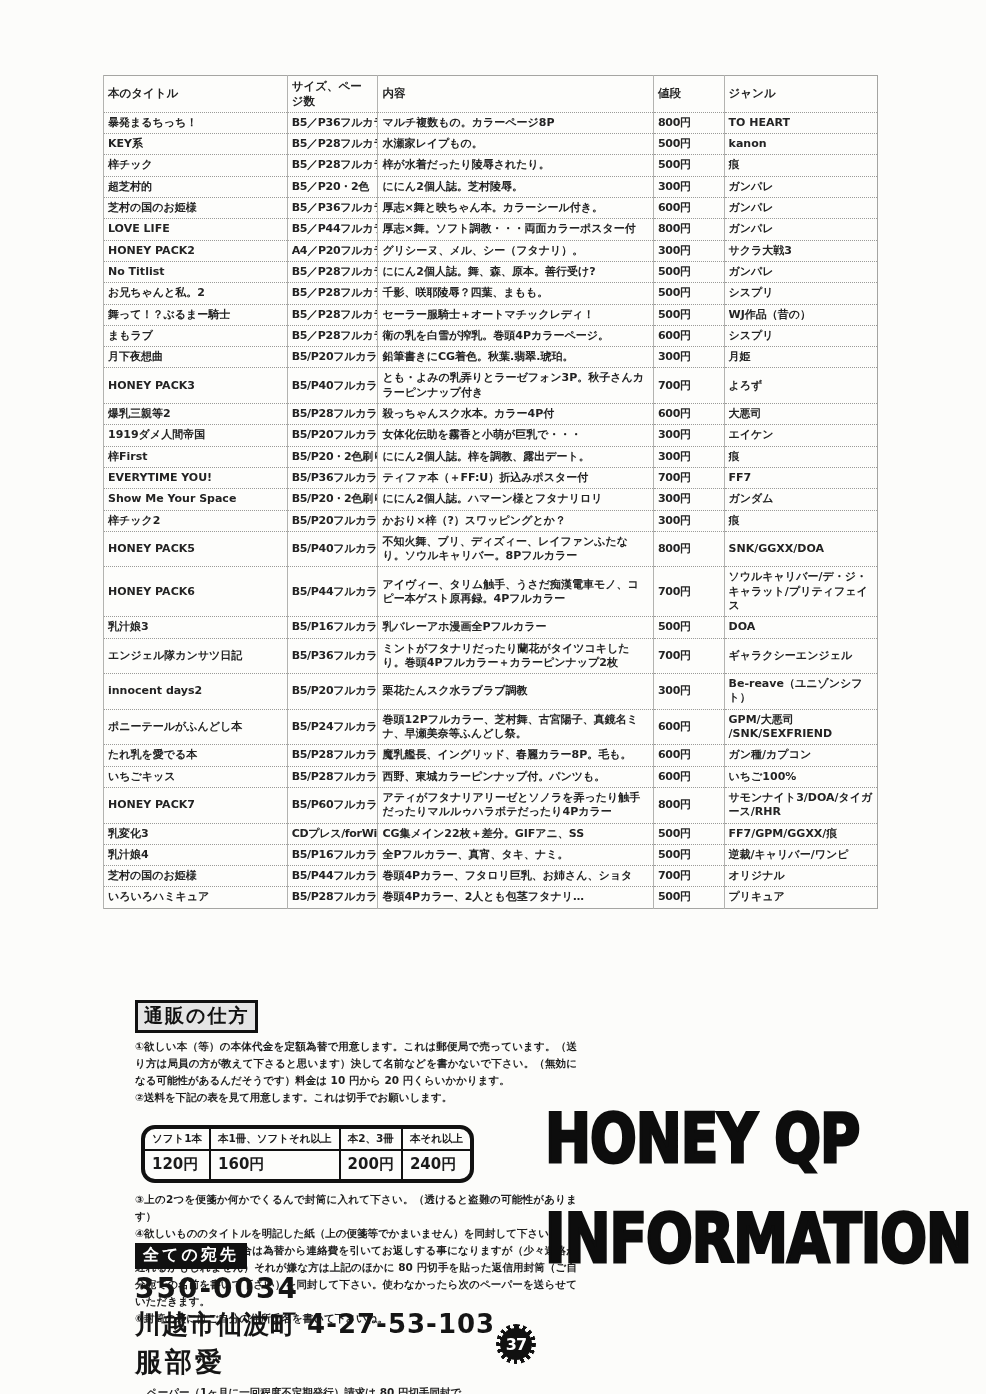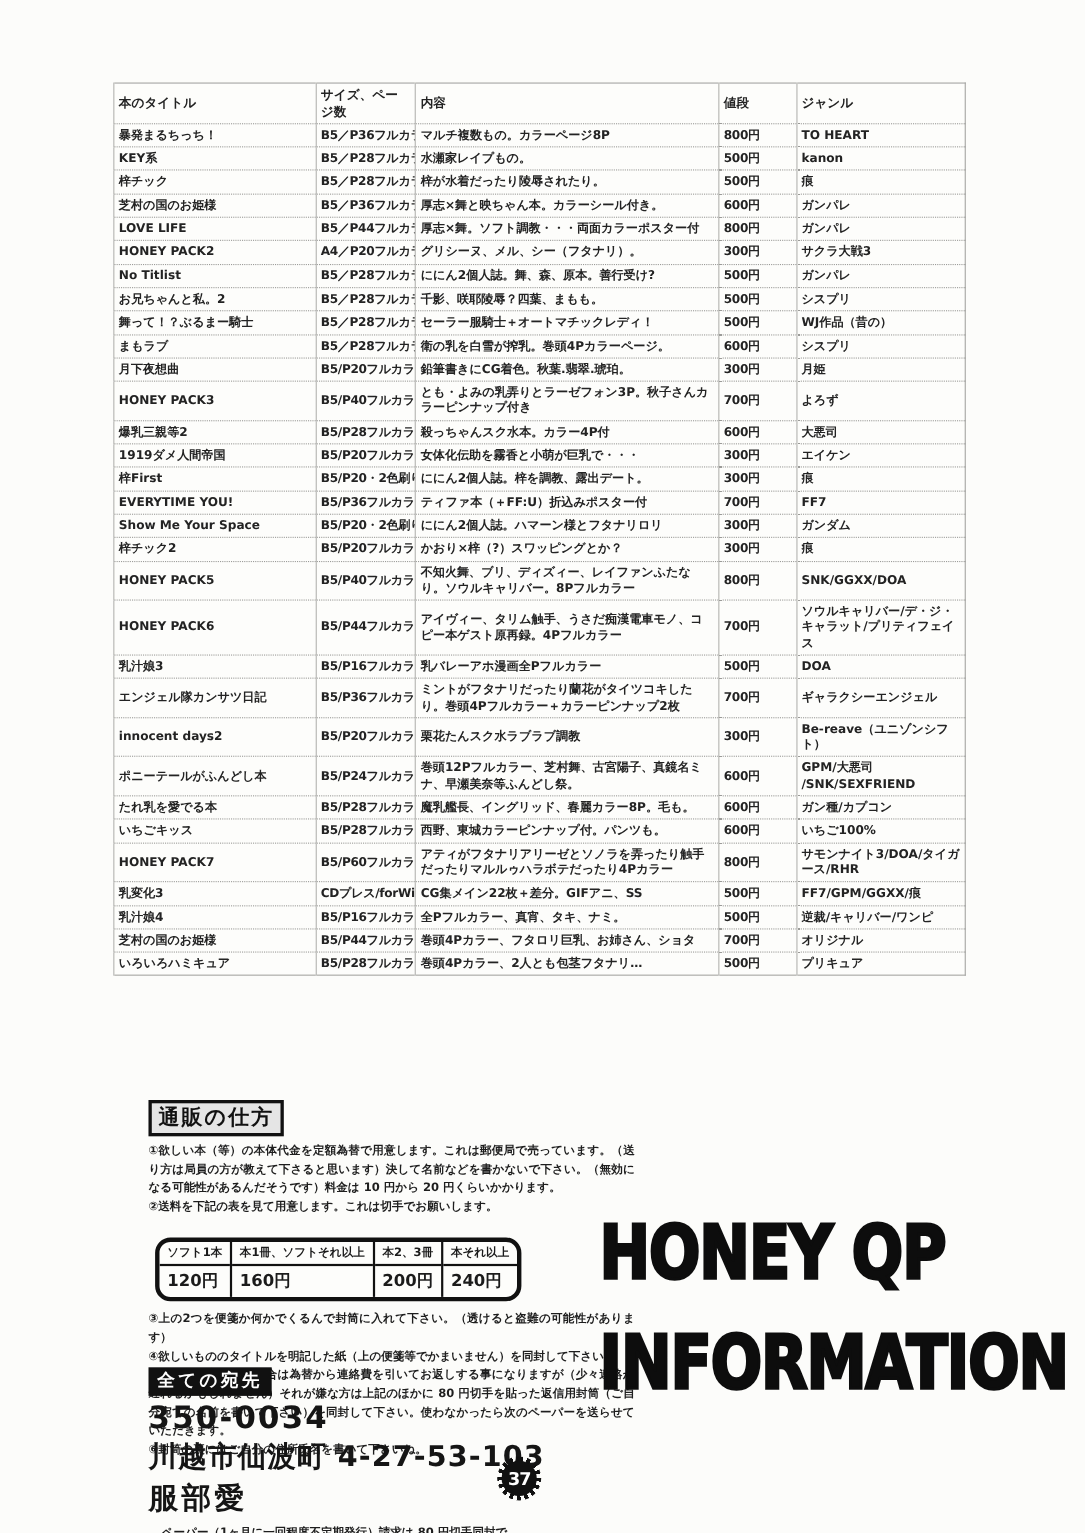--- a/index.html
+++ b/index.html
@@ -75,21 +75,21 @@
   .logo{position:absolute;left:545px;top:1100px;width:440px;color:#0d0d0d;}
   .logo-line{
     font-weight:900;font-size:55px;letter-spacing:-1px;
     transform:scaleY(1.22);transform-origin:top left;
     -webkit-text-stroke:2.5px #0d0d0d;
     white-space:nowrap;
   }
   .logo-line2{margin-top:36px;}
   
   .badge{
-    position:absolute;left:452px;top:1324px;width:40px;height:40px;
+    position:absolute;left:496px;top:1324px;width:40px;height:40px;
     background:repeating-conic-gradient(#111 0deg 11deg,transparent 11deg 22deg);
     border-radius:50%;
     display:flex;align-items:center;justify-content:center;
   }
   .badge::before{
     content:"";position:absolute;inset:4px;background:#111;border-radius:50%;
   }
   .badge span{
     position:relative;color:#fff;font-weight:900;font-size:16px;letter-spacing:-1px;
   }
@@ -135,20 +135,27 @@
         </tr>
 
         <tr>
           <td class="c-title">梓チック</td>
           <td class="c-size">B5／P28フルカラー</td>
           <td class="c-content">梓が水着だったり陵辱されたり。</td>
           <td class="c-price">500円</td>
           <td class="c-genre">痕</td>
         </tr>
 
+        <tr>
+          <td class="c-title">超芝村的</td>
+          <td class="c-size">B5／P20・2色</td>
+          <td class="c-content">ににん2個人誌。芝村陵辱。</td>
+          <td class="c-price">300円</td>
+          <td class="c-genre">ガンパレ</td>
+        </tr>
 
         <tr>
           <td class="c-title">芝村の国のお姫様</td>
           <td class="c-size">B5／P36フルカラー</td>
           <td class="c-content">厚志×舞と映ちゃん本。カラーシール付き。</td>
           <td class="c-price">600円</td>
           <td class="c-genre">ガンパレ</td>
         </tr>
 
         <tr>

